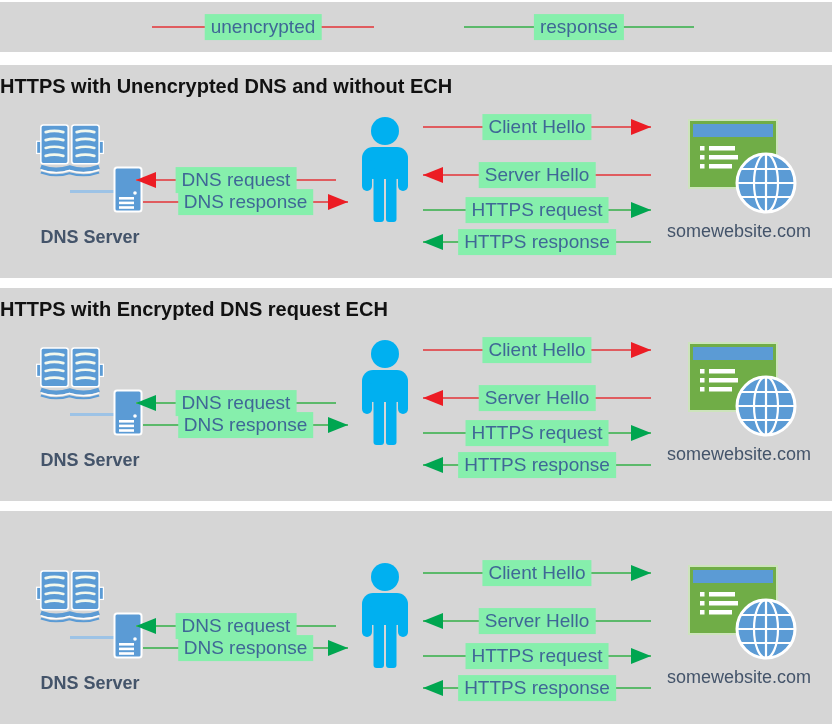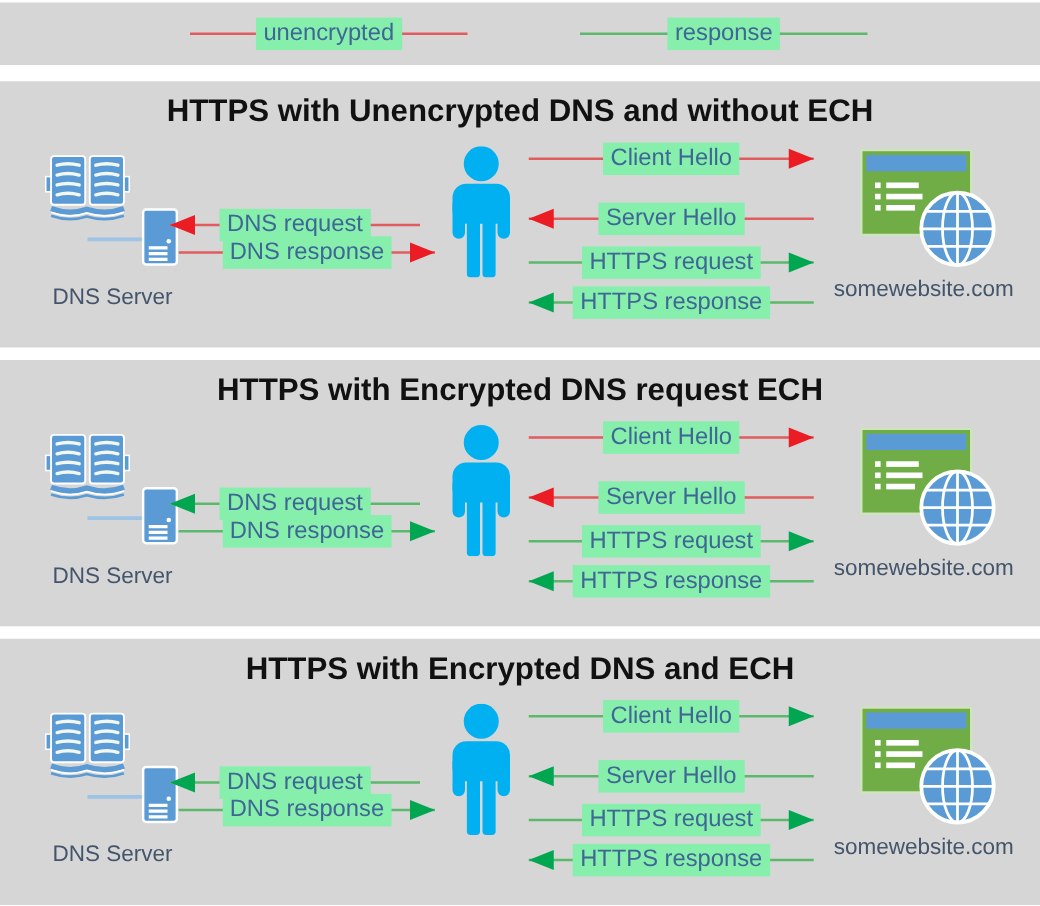--- a/index.html
+++ b/index.html
@@ -3,22 +3,22 @@
 <meta charset="utf-8">
 <style>
   html,body{margin:0;padding:0;background:#fff;}
   #root{position:relative;width:832px;height:725px;background:#fff;overflow:hidden;
         font-family:"Liberation Sans",sans-serif;}
   .band{position:absolute;left:0;width:832px;background:var(--panel_bg,#d6d6d6);}
   #legend-band{top:2px;height:50px;}
   .panel{height:213px;}
   #panel-0{top:65px;} #panel-1{top:288px;} #panel-2{top:511px;}
 
-  .panel-title{position:absolute;left:0;top:10px;width:832px;margin:0;text-align:center;
-               font-size:25px;font-weight:bold;color:#111;}
+  .panel-title{position:absolute;left:0;top:10px;width:832px;margin:0;
+               font-size:20px;font-weight:bold;color:#111;}
 
   
   .arrow{position:absolute;height:20px;}
   .arrow .line{position:absolute;left:0;right:0;top:50%;height:2px;margin-top:-1px;
                background:var(--line,#999);}
   .arrow .head{position:absolute;top:50%;transform:translateY(-50%);width:0;height:0;
                border-top:8px solid transparent;border-bottom:8px solid transparent;}
   .arrow[data-dir="right"] .head{right:0;border-left:20px solid var(--head,#999);}
   .arrow[data-dir="left"]  .head{left:0;border-right:20px solid var(--head,#999);}
   .arrow .label{position:absolute;left:50%;top:50%;transform:translate(-50%,-50%);
@@ -39,21 +39,21 @@
   .icon{position:absolute;}
   .icon svg{display:block;width:100%;height:100%;}
   .book   {left:36px;top:58px;width:68px;height:56px;}
   .server {left:113px;top:101px;width:30px;height:47px;}
   .connector{position:absolute;left:70px;top:125px;width:46px;height:3px;
              background:var(--connector_blue,#9dc3e6);}
   .person {left:355px;top:52px;width:60px;height:105px;}
   .website{left:688px;top:54px;width:110px;height:96px;}
 
   .caption{position:absolute;font-size:18px;color:var(--caption_text,#44546a);text-align:center;}
-  .cap-dns {left:30px;top:162px;width:120px;}
+  .cap-dns {left:30px;top:162px;width:120px;font-weight:bold;}
   .cap-site{left:660px;top:156px;width:158px;}
 </style>
 </head>
 <body>
 
 <div id="root">
 
   <div class="band" id="legend-band">
     <div class="arrow legend-red" style="--line: #e05c5f;">
       <span class="line"></span>
@@ -275,21 +275,20 @@
       <span class="label">HTTPS request</span>
     </div>
     <div class="arrow a-httpsres" data-dir="left" style="--line: #5cb96b; --head: #00a650;">
       <span class="line"></span>
       <span class="head"></span>
       <span class="label">HTTPS response</span>
     </div>
   </div>
 
   <div class="band panel" id="panel-2">
-    <h2 class="panel-title">HTTPS with Encrypted DNS and ECH</h2>
 
     <div class="icon book">
       <svg viewBox="0 0 112 92">
         <rect x="1" y="30" width="9" height="20" fill="var(--icon_blue)" stroke="#fff" stroke-width="2"></rect>
         <rect x="102" y="30" width="9" height="20" fill="var(--icon_blue)" stroke="#fff" stroke-width="2"></rect>
         <rect x="8" y="3" width="45" height="64" rx="4" fill="var(--icon_blue)" stroke="#fff" stroke-width="2.5"></rect>
         <rect x="59" y="3" width="45" height="64" rx="4" fill="var(--icon_blue)" stroke="#fff" stroke-width="2.5"></rect>
         <g stroke="#f2f8ee" stroke-width="4.5" stroke-linecap="round" fill="none">
           <path d="M16 15 q14 -4 29 0"></path>
             <path d="M16 28 q14 -4 29 0"></path>

